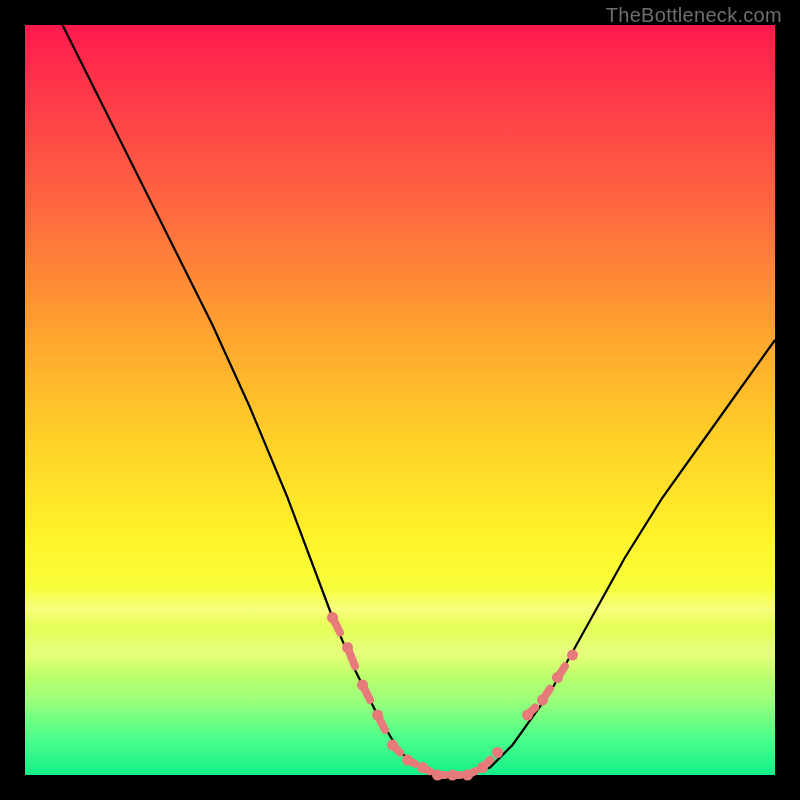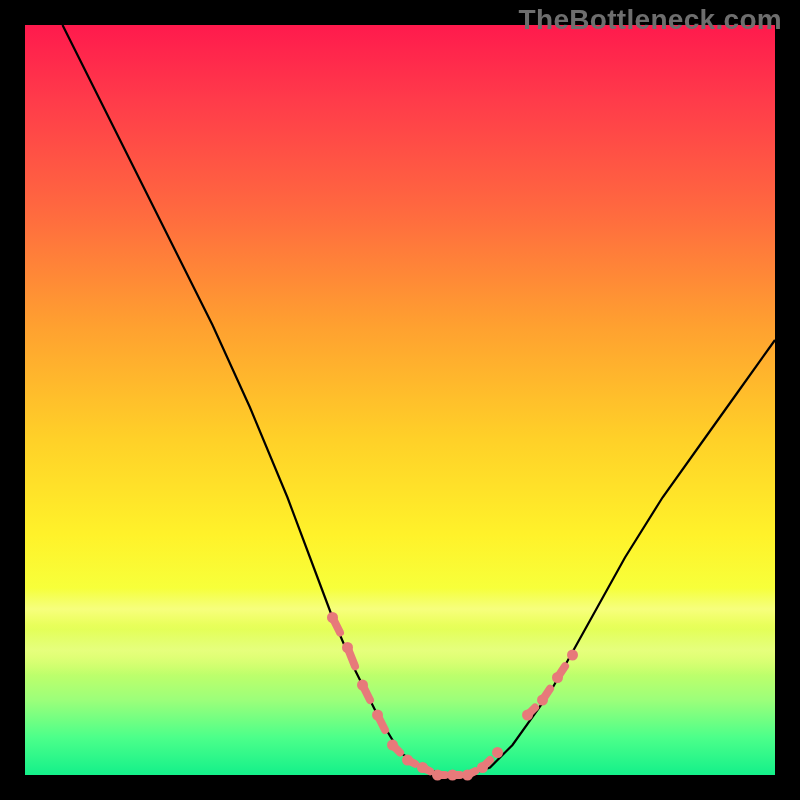--- a/index.html
+++ b/index.html
@@ -28,22 +28,22 @@
       #d7ff60 84%,
       #9cff7a 90%,
       #4cff8a 95%,
       #14f08a 100%);
   }
   .attribution {
     position: absolute;
     top: 4px;
     right: 18px;
     color: #6e6e6e;
-    font-size: 28px;
-    font-weight: 700;
+    font-size: 20px;
+    font-weight: 400;
     letter-spacing: 0.3px;
     z-index: 10;
   }
   svg.plot {
     position: absolute;
     left: 25px;
     top: 25px;
     width: 750px;
     height: 750px;
     overflow: visible;

